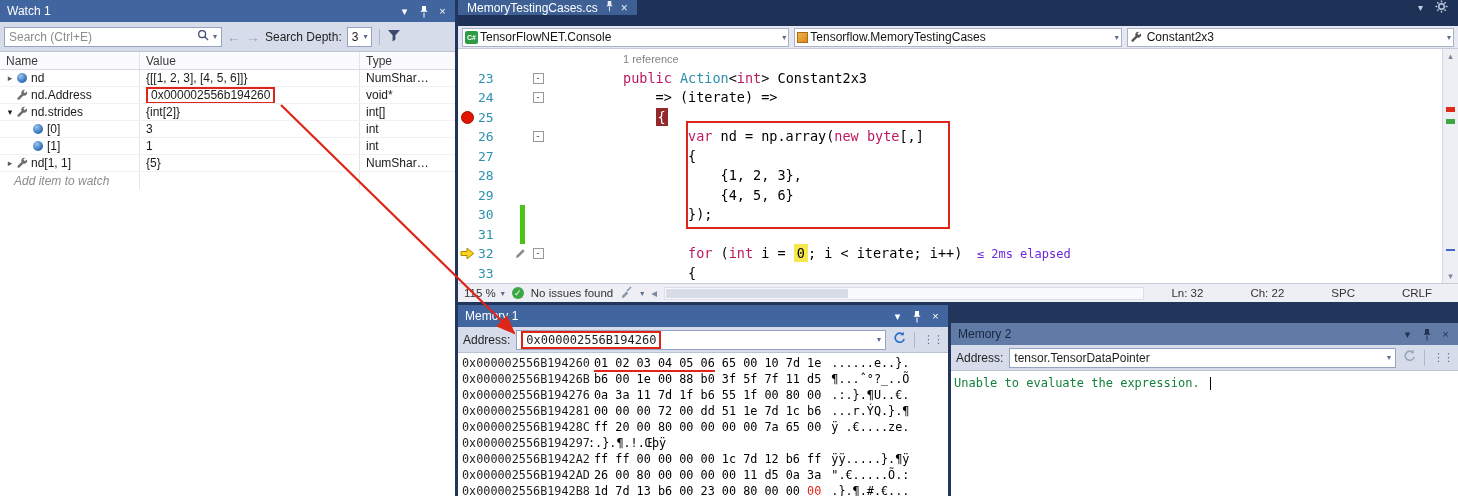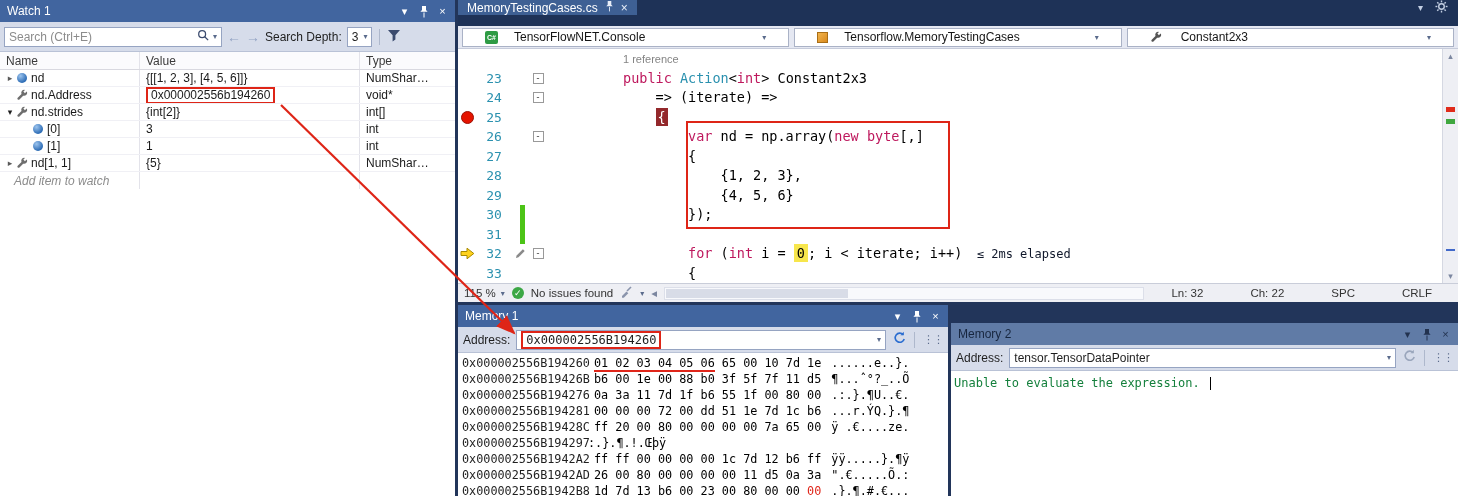--- a/index.html
+++ b/index.html
@@ -39,42 +39,42 @@
   .w-addrow{height:17px;display:flex;font-size:12px;color:#8C8C8C;font-style:italic;flex:none}
   .w-addrow .c-name{padding-left:14px}
 
   
   .editor-group{left:458px;top:0;width:1000px;height:302px;position:absolute;background:#fff;display:flex;flex-direction:column;overflow:hidden}
   .tabbar{height:26px;background:#1E3257;display:flex;align-items:flex-start;color:#fff;flex:none}
   .doc-tab{background:#3E6094;display:flex;align-items:center;gap:7px;padding:0 9px;font-size:12px}
   .tab-x{font-size:12px;color:#E8EEF8}
   .tab-right{margin-left:auto;display:flex;align-items:center;gap:12px;padding-right:10px;color:#C3CFE3;font-size:10px}
   .navbar{height:23px;background:#E5E8F2;border-bottom:1px solid #C6CBDA;display:flex;align-items:center;gap:5px;padding:0 4px;flex:none}
-  .nb-combo{flex:1;height:19px;background:#fff;border:1px solid #AAB2C6;display:flex;align-items:center;gap:16px;padding:0 22px;font-size:12px;color:#151515;overflow:hidden;white-space:nowrap}
+  .nb-combo{flex:1;height:19px;background:#fff;border:1px solid #AAB2C6;display:flex;align-items:center;gap:2px;padding:0 2px;font-size:12px;color:#151515;overflow:hidden;white-space:nowrap}
   .nb-combo .dd{margin-left:auto}
   .proj-icon{width:13px;height:13px;background:#2E9B44;border-radius:2px;color:#fff;font-size:7px;font-weight:bold;display:flex;align-items:center;justify-content:center;flex:none}
   .class-icon{width:11px;height:11px;background:linear-gradient(135deg,#F2B44C,#D98A1E);border:1px solid #A96E15;flex:none}
 
   .editor-body{flex:1;position:relative;background:#fff;overflow:hidden}
   .code-lines{position:absolute;left:0;top:0;right:16px;bottom:0}
   .cl{display:flex;height:19.5px;align-items:stretch}
   .cl-g{width:20px;flex:none;position:relative}
   .bp-dot{position:absolute;left:3px;top:3px;width:13px;height:13px;border-radius:50%;background:#E51400;border:1px solid #9C1004}
-  .cl-n{width:36px;flex:none;text-align:center;color:#2B91AF;font:13px/19.5px "DejaVu Sans Mono",monospace;padding-right:4px}
+  .cl-n{width:36px;flex:none;text-align:left;color:#2B91AF;font:13px/19.5px "DejaVu Sans Mono",monospace;padding-right:4px}
   .cl-m{width:14px;flex:none;position:relative}
   .cl-m.green::before{content:"";position:absolute;left:6px;top:0;bottom:0;width:5px;background:#4CC417}
   .cl-f{width:20px;flex:none;display:flex;justify-content:center;align-items:center}
   .fold{width:11px;height:11px;border:1px solid #999;background:#fff;font:9px/9px "DejaVu Sans Mono",monospace;text-align:center;color:#333}
   .cl-t{font:13.5px/19.5px "DejaVu Sans Mono",monospace;white-space:pre;color:#000;padding-left:10px}
   .tok-kw{color:#be185d}
   .tok-type{color:#2B91AF}
   .tok-p{color:#000}
   .tok-bp{background:#93282B;color:#fff;padding:1px 2px}
   .tok-hl{background:#F7E64C;padding:1px 3px}
-  .tok-tip{color:#0f172a;font-size:12px}
+  .tok-tip{color:#6d28d9;font-size:12px}
   .tok-lens{color:#848484;font-size:11px;font-family:Liberation Sans, sans-serif}
 
   .vscroll{position:absolute;right:0;top:0;bottom:0;width:16px;background:#EEEFF4;border-left:1px solid #D5D8E2;font-size:9px;color:#7C87A0;display:flex;flex-direction:column;align-items:center;justify-content:space-between;padding:2px 0}
   .vmark{position:absolute;right:3px;width:9px}
   .vmark.red{top:58px;height:5px;background:#E02B1A}
   .vmark.green{top:70px;height:5px;background:#3FA73F}
   .vmark.blue{top:200px;height:2px;background:#4169C9}
 
   .estatus{height:19px;background:#EEEFF4;border-top:1px solid #C9CDD9;display:flex;align-items:center;font-size:11.5px;color:#333;padding:0 6px;gap:7px;flex:none}
   .chk{width:12px;height:12px;border-radius:50%;background:#3BA745;color:#fff;font-size:9px;display:flex;align-items:center;justify-content:center;flex:none}

